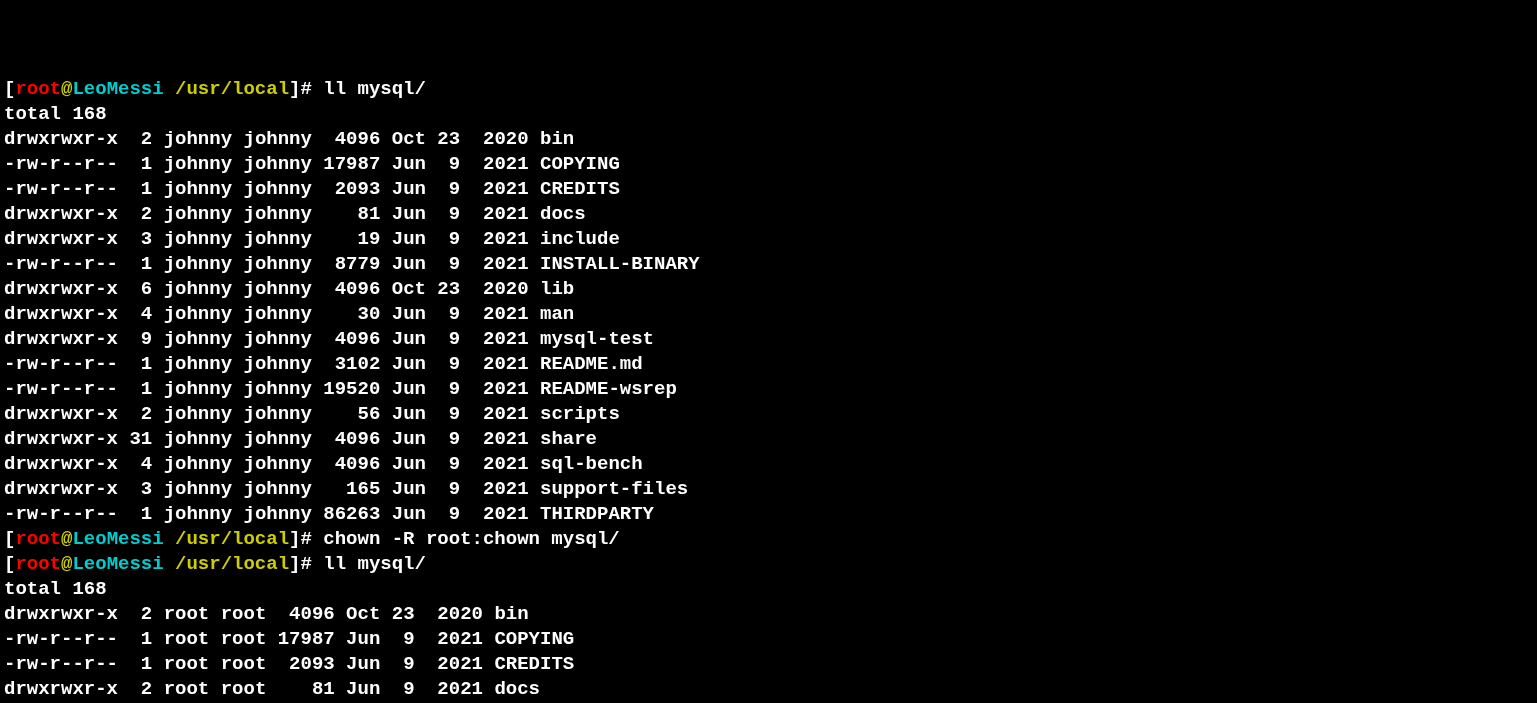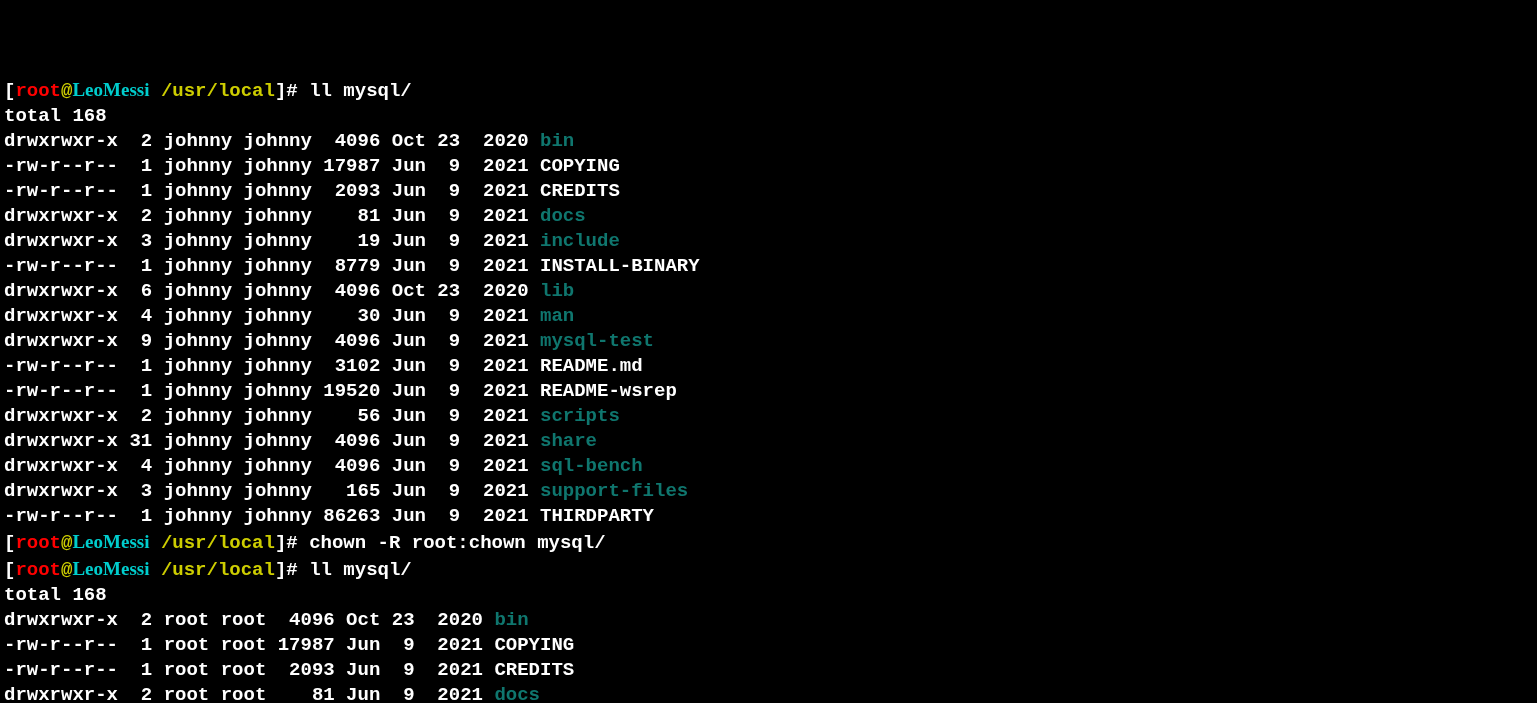--- a/index.html
+++ b/index.html
@@ -7,23 +7,23 @@
       color: #ffffff;
       font-family: 'Consolas', 'Monaco', 'Courier New', monospace;
       font-size: 19px;
       font-weight: bold;
       margin: 0;
       padding: 2px 4px;
       white-space: pre;
       line-height: 25px;
     }
     .red { color: #ff0000; }
-    .cyan { color: #00cdcd; font-weight: bold; font-family: Liberation Serif, serif;}
+    .cyan { color: #00cdcd; font-weight: bold;}
     .yellow { color: #cdcd00; font-weight: bold; }
-    .blue { color: #0f766e; font-weight: bold; font-family: Liberation Mono, monospace;}
+    .blue { color: #ffffff; font-weight: bold; font-family: Liberation Mono, monospace;}
     .white { color: #ffffff; font-weight: bold;}
   </style>
 </head>
 <body>
 
 
 <div id="terminal"><span class="white">[</span><span class="red">root</span><span class="yellow">@</span><span class="cyan">LeoMessi</span><span class="white"> </span><span class="yellow">/usr/local</span><span class="white">]</span><span class="white"># </span><span class="white">ll mysql/</span>
 <span class="white">total 168</span>
 <span class="white">drwxrwxr-x</span><span class="white"> </span><span class="white"> 2</span><span class="white"> </span><span class="white">johnny</span><span class="white"> </span><span class="white">johnny</span><span class="white"> </span><span class="white"> 4096</span><span class="white"> </span><span class="white">Oct</span><span class="white"> </span><span class="white">23</span><span class="white"> </span><span class="white"> 2020</span><span class="white"> </span><span class="blue">bin</span>
 <span class="white">-rw-r--r--</span><span class="white"> </span><span class="white"> 1</span><span class="white"> </span><span class="white">johnny</span><span class="white"> </span><span class="white">johnny</span><span class="white"> </span><span class="white">17987</span><span class="white"> </span><span class="white">Jun</span><span class="white"> </span><span class="white"> 9</span><span class="white"> </span><span class="white"> 2021</span><span class="white"> </span><span class="white">COPYING</span>

